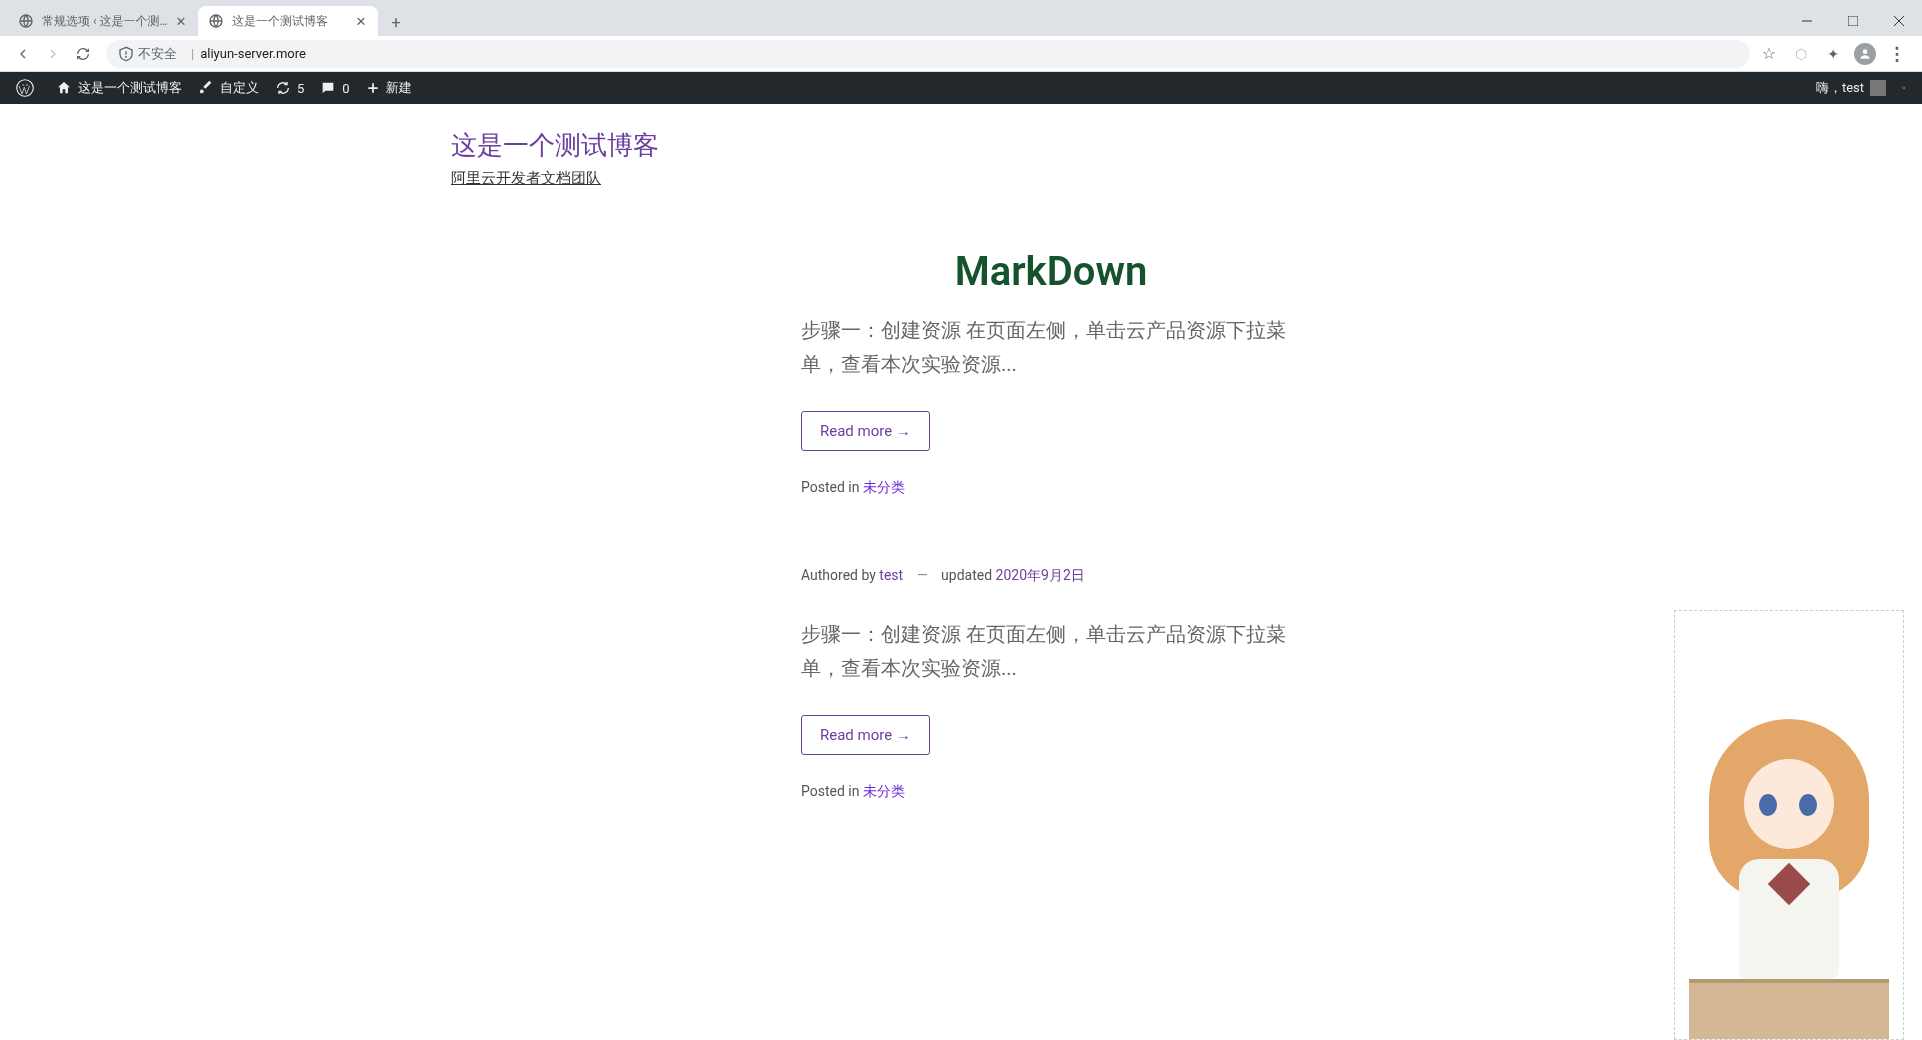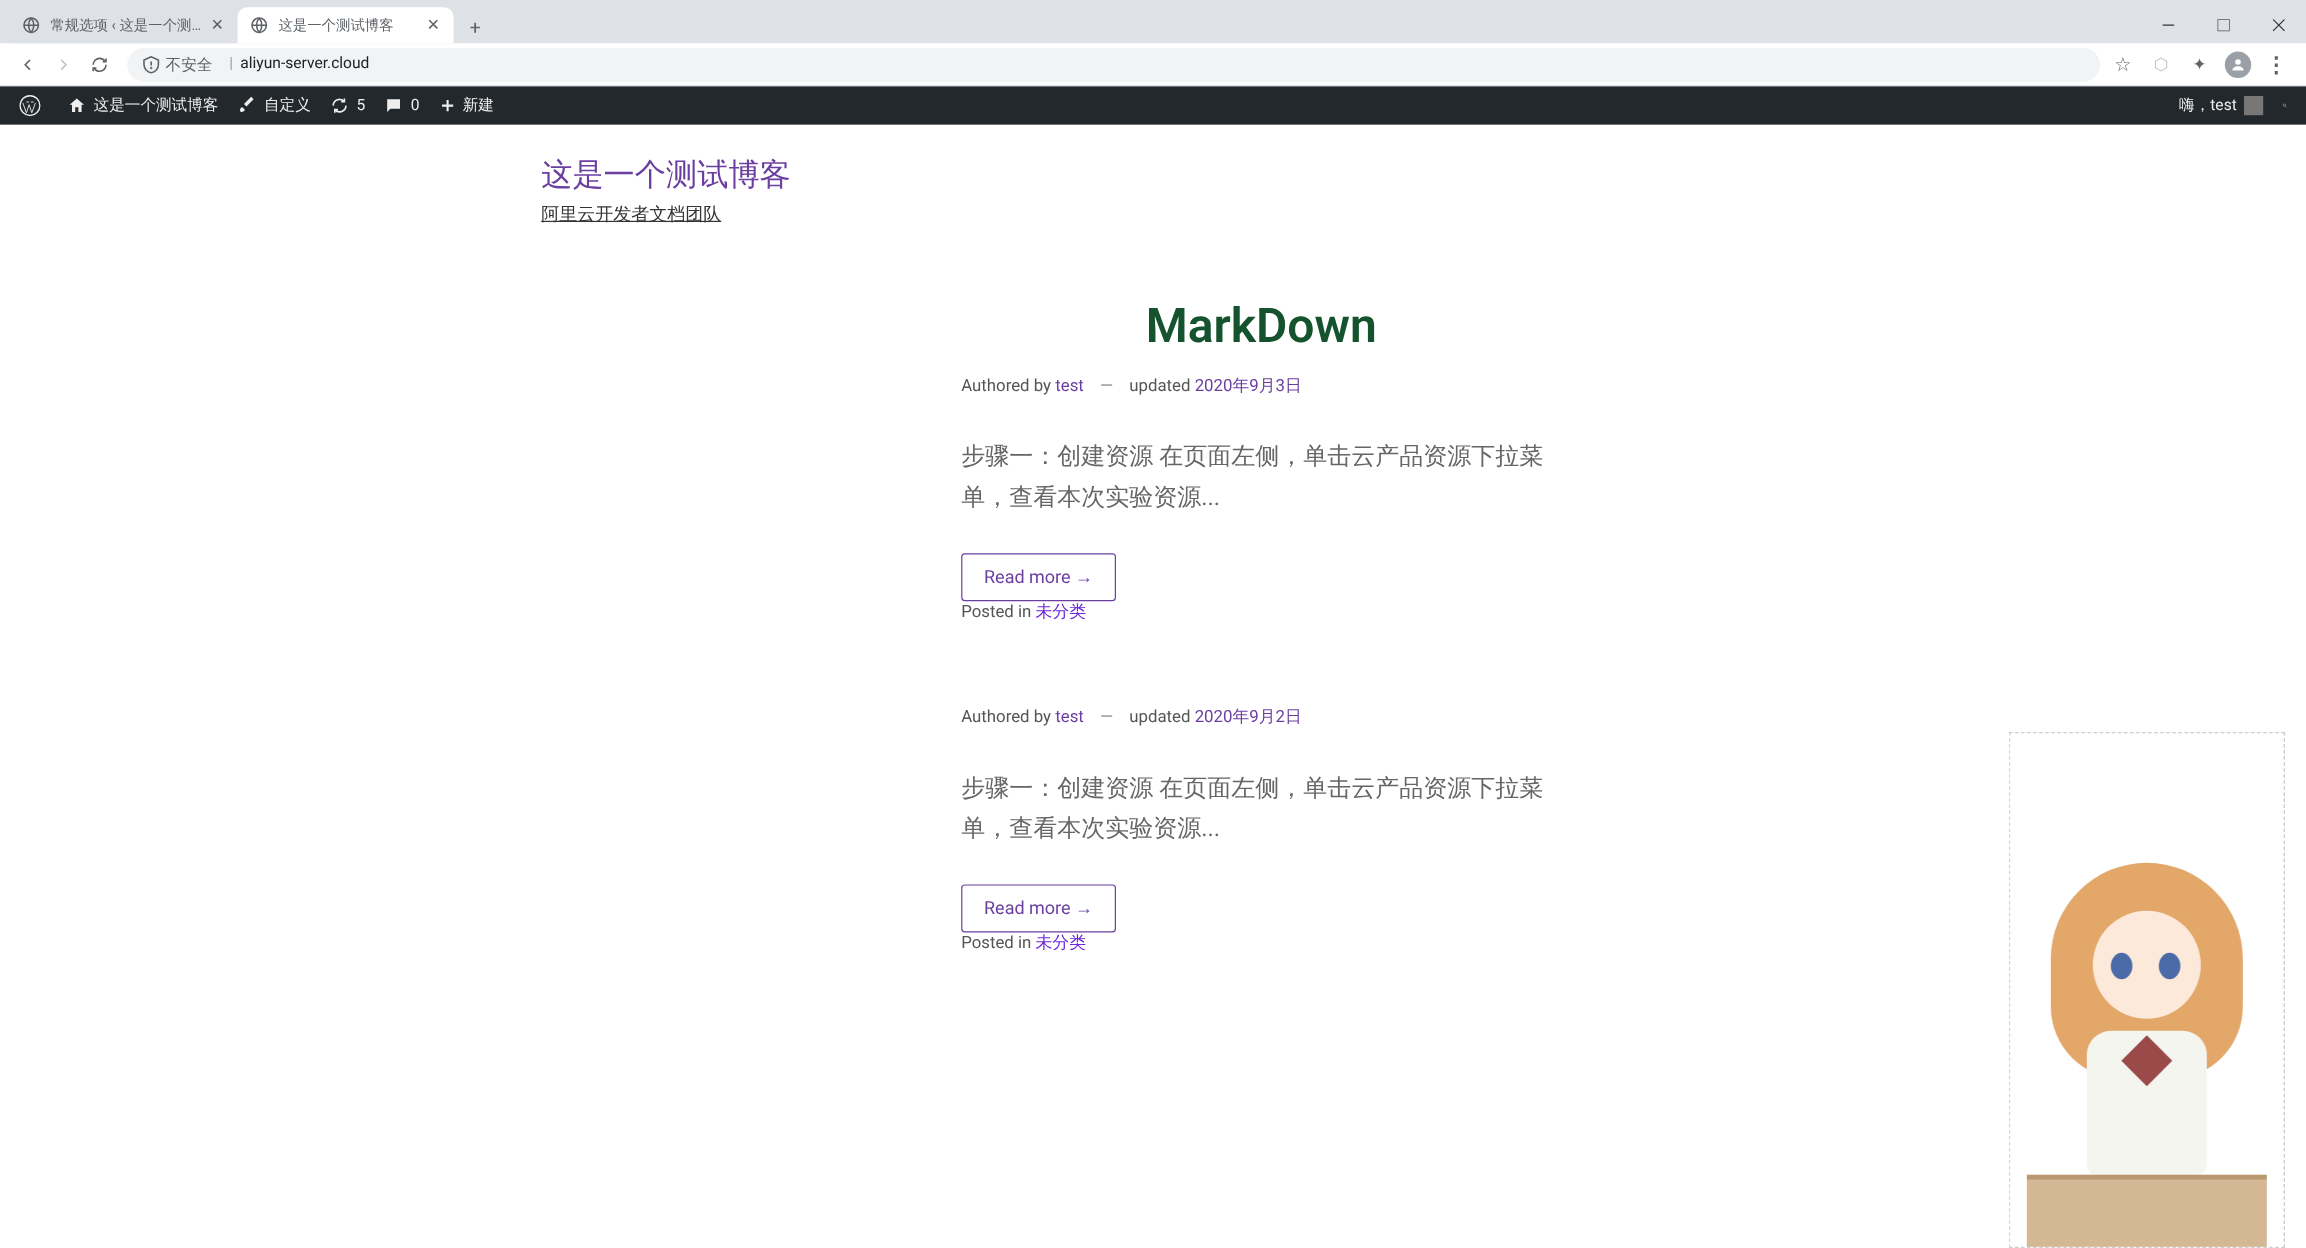--- a/index.html
+++ b/index.html
@@ -45,21 +45,21 @@
 .site-title { font-size: 26px; color: #6b3fa0; font-weight: 400; margin-top: 4px; }
 .site-tagline { font-size: 15px; color: #333; margin-top: 6px; text-decoration: underline; }
 
 .posts { max-width: 680px; margin: 60px auto 0; padding-left: 180px; }
 .post { margin-bottom: 70px; }
 .post-title { font-size: 40px; font-weight: 600; color: #14532d; margin-bottom: 18px; text-align: center; }
 .post-meta { font-size: 14px; color: #555; margin-bottom: 32px; }
 .post-meta .author-link, .post-meta .date-link { color: #6b3fa0; }
 .post-meta .meta-sep { margin: 0 10px; color: #888; }
 .post-excerpt { font-size: 20px; color: #666; line-height: 1.7; margin-bottom: 30px; }
-.read-more { display: inline-block; border: 1px solid #6b3fa0; color: #6b3fa0; padding: 10px 18px; font-size: 15px; text-decoration: none; border-radius: 3px; cursor: pointer; }
+.read-more { display: inline-block; border: 1px solid #6b3fa0; color: #6b3fa0; padding: 10px 18px; font-size: 15px; text-decoration: none; border-radius: 3px; cursor: pointer; margin-bottom: 28px; }
 .post-cat { font-size: 14px; color: #555; }
 .post-cat a { color: #6d28d9; }
 
 
 .live2d { position: fixed; right: 18px; bottom: 0; width: 230px; height: 430px; border: 1px dashed #ccc; display:flex; align-items:flex-end; justify-content:center; }
 .live2d-figure { width: 200px; height: 320px; position: relative; }
 .hair { position:absolute; top:0; left:20px; width:160px; height:180px; background:#e3a76a; border-radius: 80px 80px 60px 60px; }
 .face { position:absolute; top:40px; left:55px; width:90px; height:90px; background:#fce9d9; border-radius:50%; }
 .eye { position:absolute; width:18px; height:22px; background:#4a6ba8; border-radius:50%; top:75px; }
 .eye.l{left:70px;} .eye.r{left:110px;}
@@ -135,21 +135,21 @@
     <div class="url-field">
       <span class="security">
         <svg class="ic" viewBox="0 0 24 24" fill="none" stroke="#5f6368" stroke-width="2" style="margin-right:4px;">
             <path d="M12 2L3 6v6c0 5 4 9 9 10 5-1 9-5 9-10V6l-9-4z"></path>
             <line x1="12" y1="8" x2="12" y2="13"></line>
             <circle cx="12" cy="16" r="0.5" fill="#5f6368"></circle>
           </svg>
         <span>不安全</span>
       </span>
       <span class="sep">|</span>
-      <span>aliyun-server.cloud</span>
+      <span>aliyun-server.more</span>
     </div>
     <div class="right-icons">
       <div class="star-icon"></div>
       <div class="shield-icon"></div>
       <div class="ext-icon"></div>
       <div class="profile-icon">
         <svg width="14" height="14" viewBox="0 0 24 24" fill="#fff">
             <circle cx="12" cy="8" r="4"></circle>
             <path d="M4 20c0-4 4-6 8-6s8 2 8 6"></path>
           </svg>
@@ -224,27 +224,20 @@
 
 <div class="page">
   <div class="container">
     <h1 class="site-title">这是一个测试博客</h1>
     <p class="site-tagline">阿里云开发者文档团队</p>
 
     <div class="posts">
 
       <article class="post">
         <h2 class="post-title">MarkDown</h2>
-        <div class="post-meta">
-          <span>Authored by</span>
-          <span class="author-link">test</span>
-          <span class="meta-sep">—</span>
-          <span>updated</span>
-          <span class="date-link">2020年9月3日</span>
-        </div>
         <p class="post-excerpt">步骤一：创建资源 在页面左侧，单击云产品资源下拉菜单，查看本次实验资源...</p>
         <a class="read-more">Read more →</a>
         <div class="post-cat">
           <span>Posted in</span>
           <a>未分类</a>
         </div>
       </article>
 
       <article class="post">
         <div class="post-meta">

